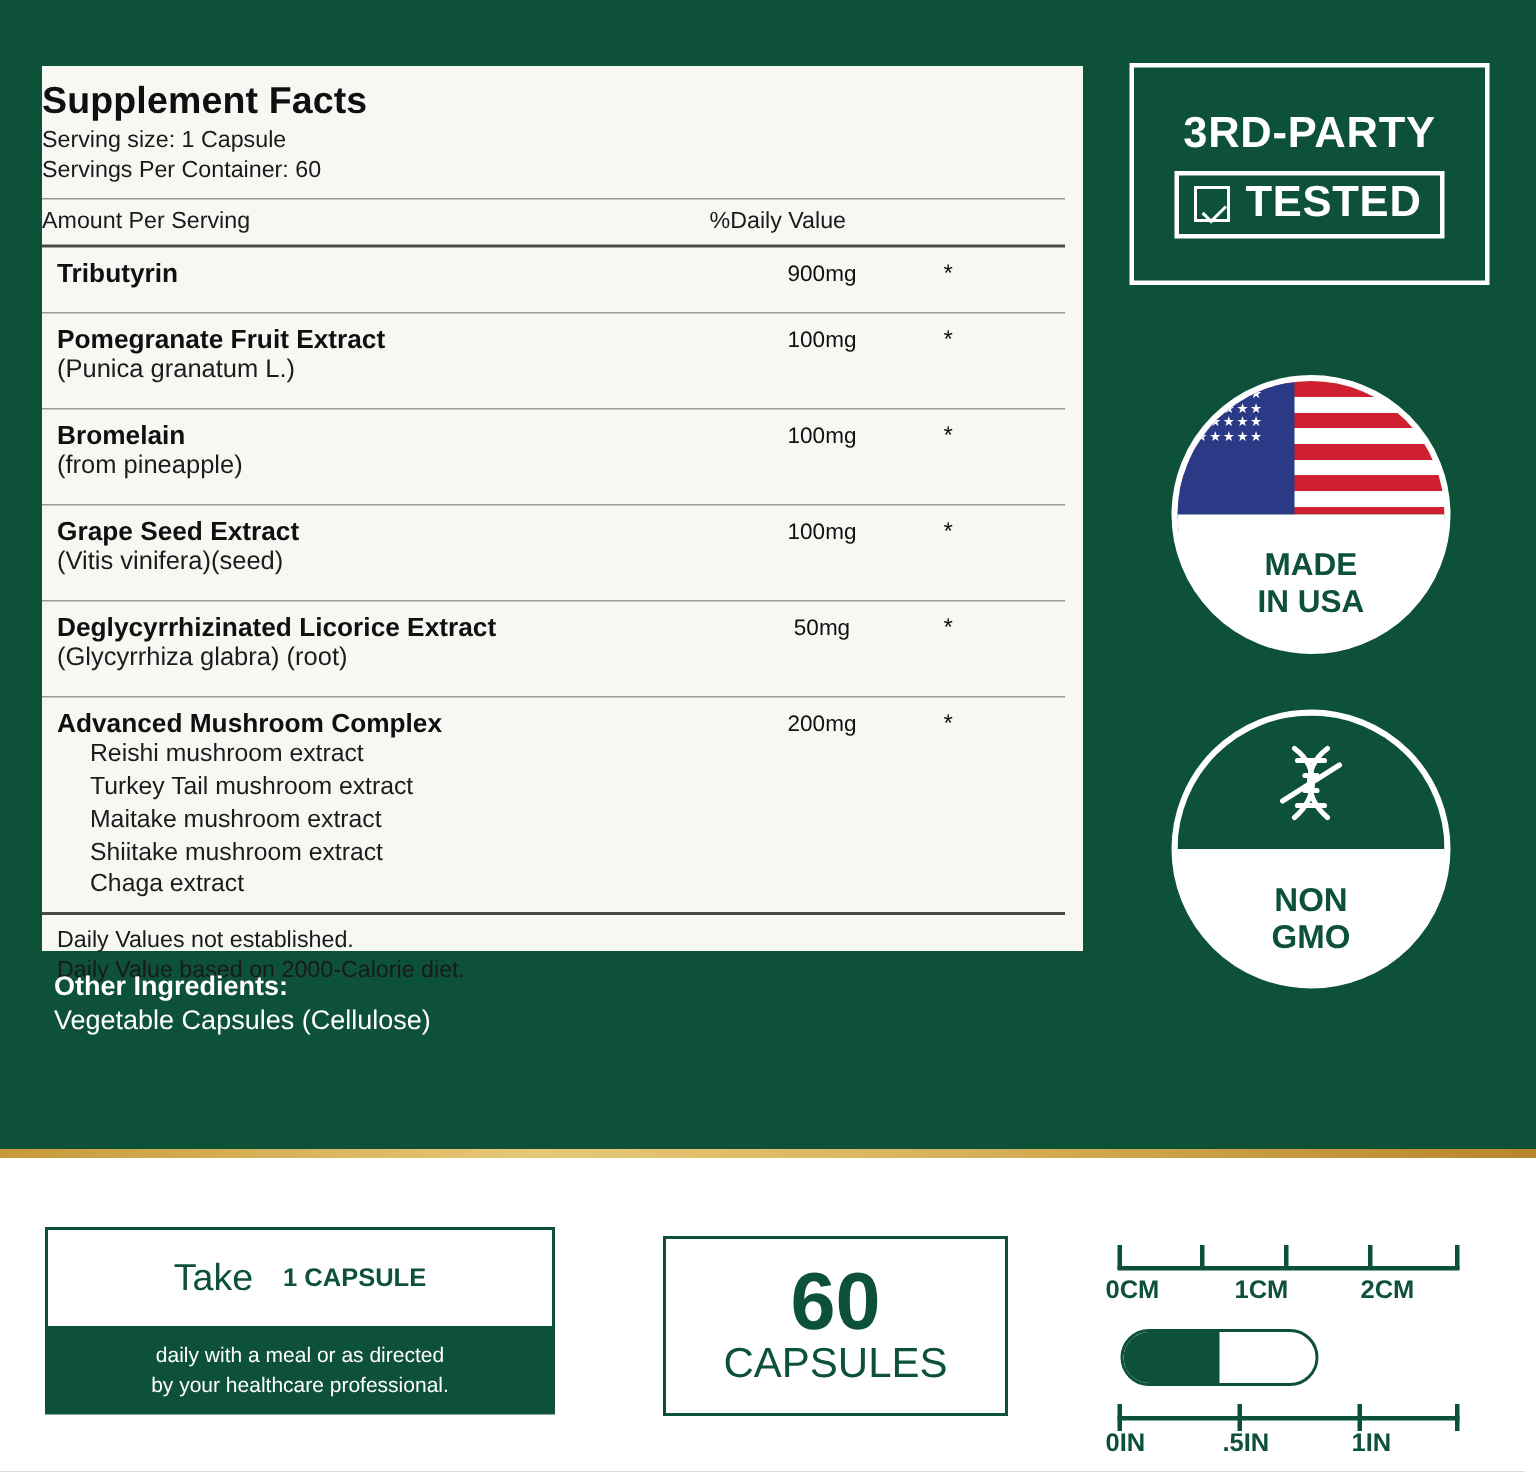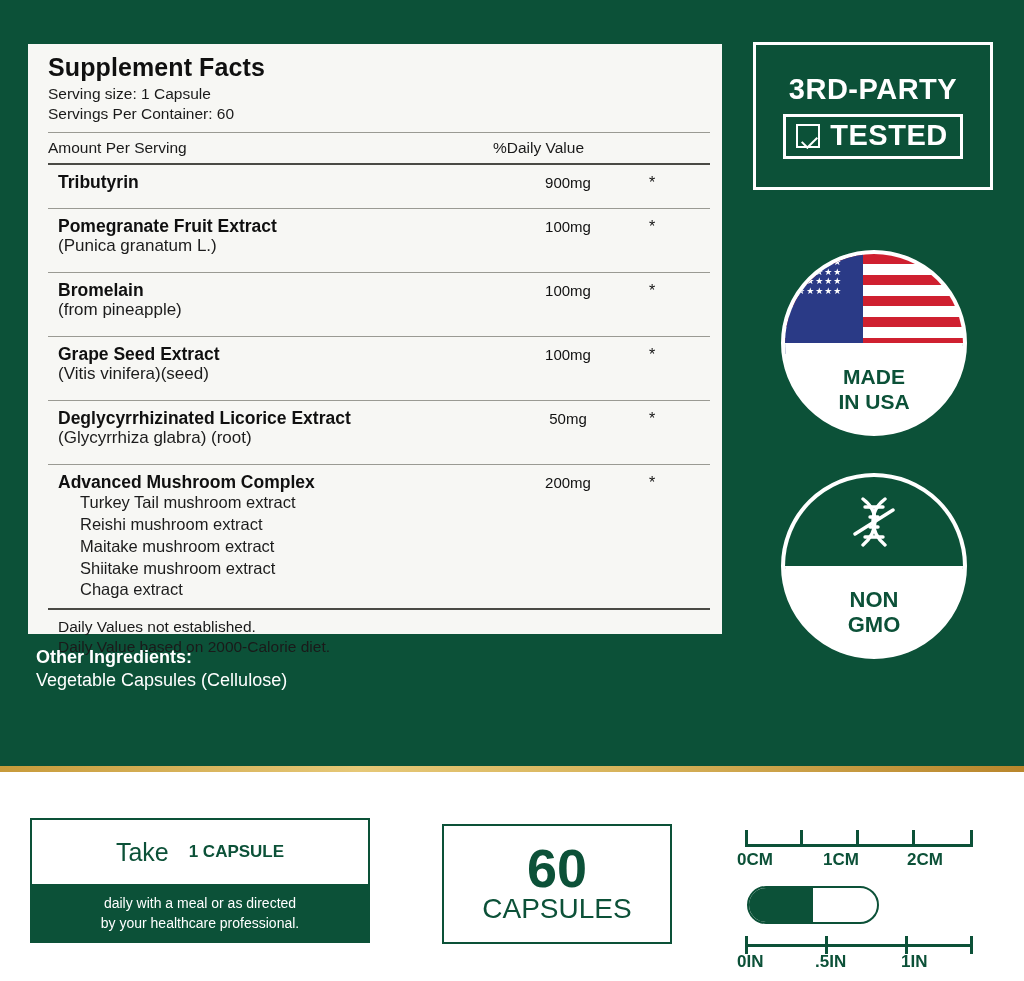--- a/index.html
+++ b/index.html
@@ -20,21 +20,21 @@
     position: absolute; left: 0; top: 766px; width: 1024px; height: 6px;
     background: linear-gradient(90deg,#c79a3a 0%, #e6c877 35%, #d8b45c 60%, #b9862c 100%);
   }
 
   
   .sf-panel {
     position: absolute; left: 26px; top: 42px; width: 698px; height: 594px;
     background: #f7f7f4;
     border: 2px solid #0c5138;
   }
-  .sf-inner { padding: 10px 12px 0 20px; }
+  .sf-inner { padding: 10px 12px 0 0; }
   .sf-title {
     font-size: 25px; font-weight: bold; color: #101010; letter-spacing: .1px;
     line-height: 1.05; margin-bottom: 4px;
   }
   .sf-sub { font-size: 15.5px; color: #1a1a1a; line-height: 1.28; }
 
   .rule-thin { height: 1px; background: #9a9a93; margin-top: 8px; }
   .rule-med  { height: 2px; background: #4a4a45; }
 
   .sf-dvhead {
@@ -236,22 +236,22 @@
           <div class="ing-latin">(Glycyrrhiza glabra) (root)</div>
         </div>
         <div class="amt">50mg</div>
         <div class="star">*</div>
       </div>
       <div class="rule-thin"></div>
 
       <div class="row">
         <div class="names">
           <div class="ing-name">Advanced Mushroom Complex</div>
+          <div class="sublist">Reishi mushroom extract</div>
           <div class="sublist">Turkey Tail mushroom extract</div>
-          <div class="sublist">Reishi mushroom extract</div>
           <div class="sublist">Maitake mushroom extract</div>
           <div class="sublist">Shiitake mushroom extract</div>
           <div class="sublist">Chaga extract</div>
         </div>
         <div class="amt">200mg</div>
         <div class="star">*</div>
       </div>
       <div class="rule-med"></div>
 
       <div class="sf-foot">Daily Values not established.</div>

